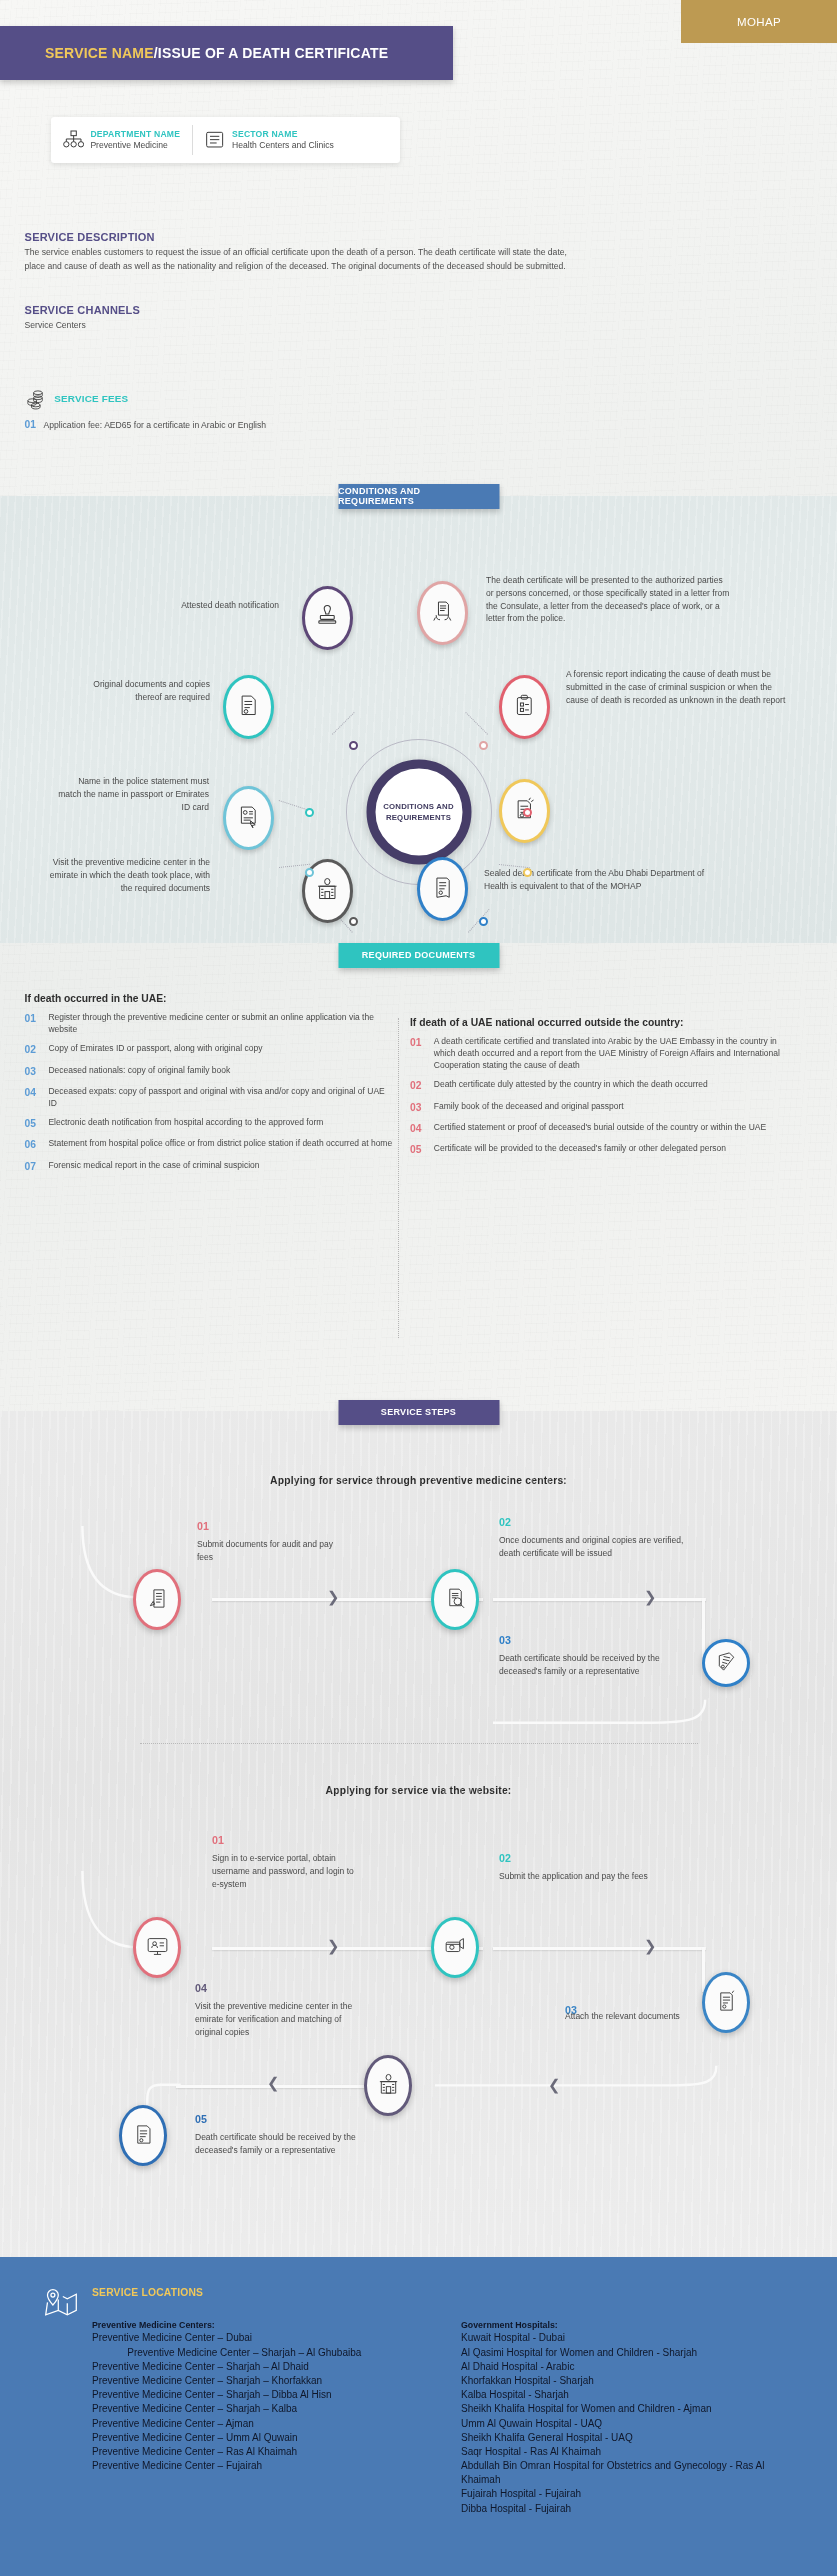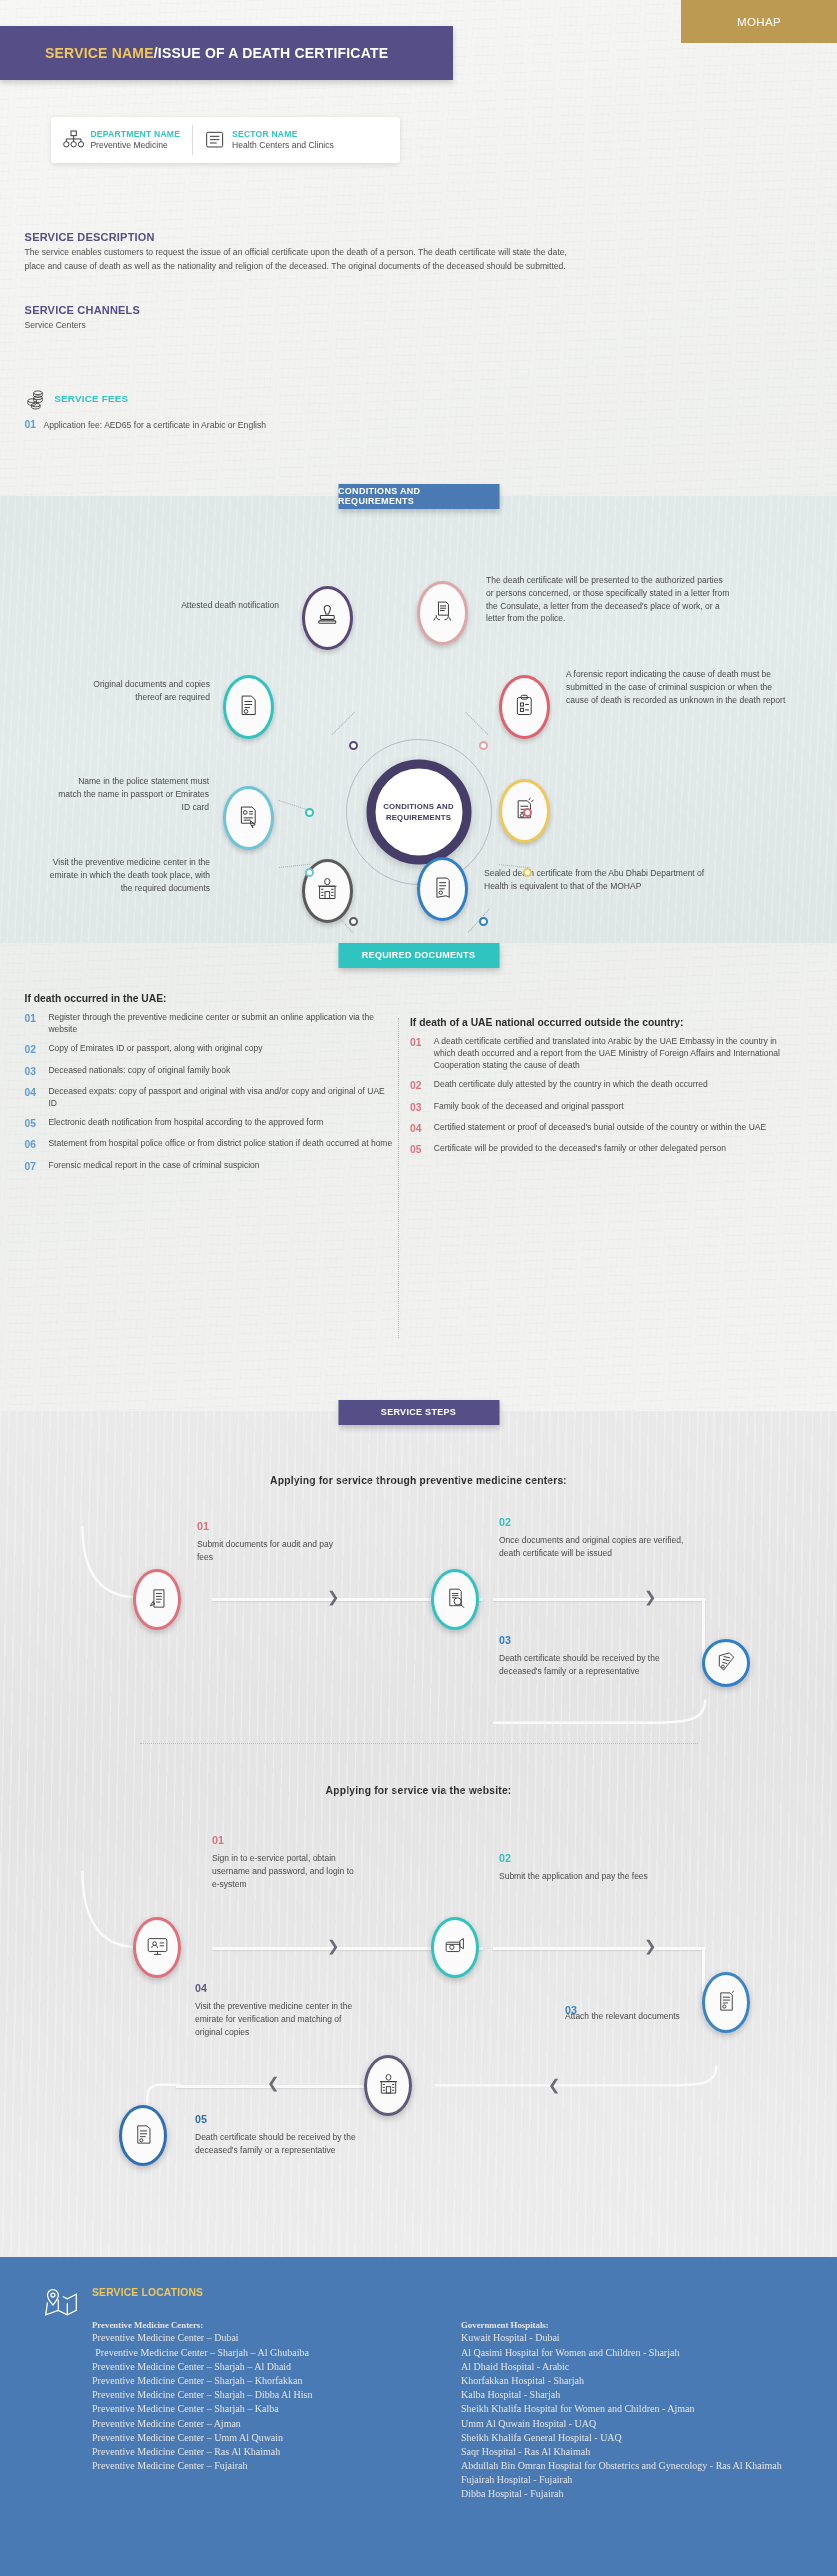--- a/index.html
+++ b/index.html
@@ -187,26 +187,26 @@
   
   .footer {
     position: absolute; left: 0; top: 2257px; width: 837px; height: 319px;
     background: #4a7ab4;
   }
   .foot-icon { position: absolute; left: 43px; top: 29.6px; width: 36px; height: 36px; color: #fff; }
   .foot-title {
     position: absolute; left: 92px; top: 29.6px;
     color: #f0c85a; font-size: 10.3px; font-weight: bold; letter-spacing: 0.2px;
   }
-  .foot-col { position: absolute; color: #e5e5e5; font-family: Liberation Serif, serif; }
+  .foot-col { position: absolute; color: #0f172a; }
   .foot-col.left  { left: 92px; top: 48px; width: 296px; }
   .foot-col.right { left: 461px; top: 48px; width: 345px; }
   .foot-sub { font-size: 8.8px; font-weight: bold; margin-bottom: 1.6px; }
   .foot-line { font-size: 10px; line-height: 1.42; }
-  .foot-line.indent { padding-left: 3.3px; }
+  .foot-line.indent { padding-left: 3.3px; margin-left: 32px; }
 </style>
 </head>
 <body>
 
 <div class="page">
   <div class="paper-bg"></div>
 
   <div class="mohap-tag">
     <span>MOHAP</span>
   </div>

